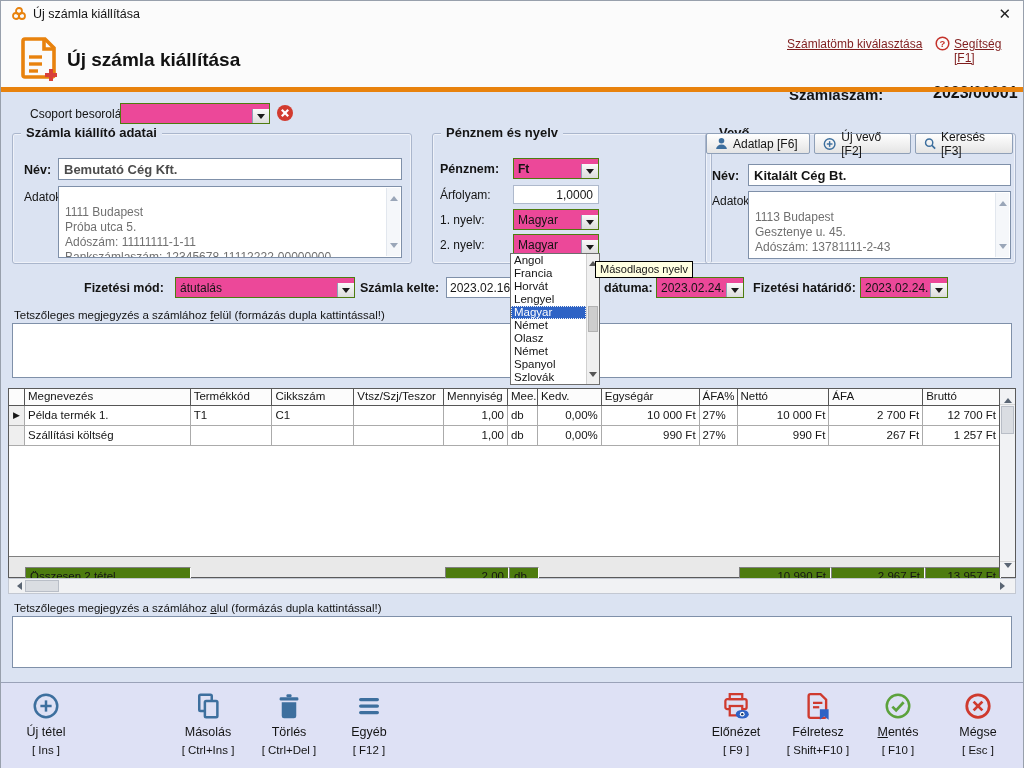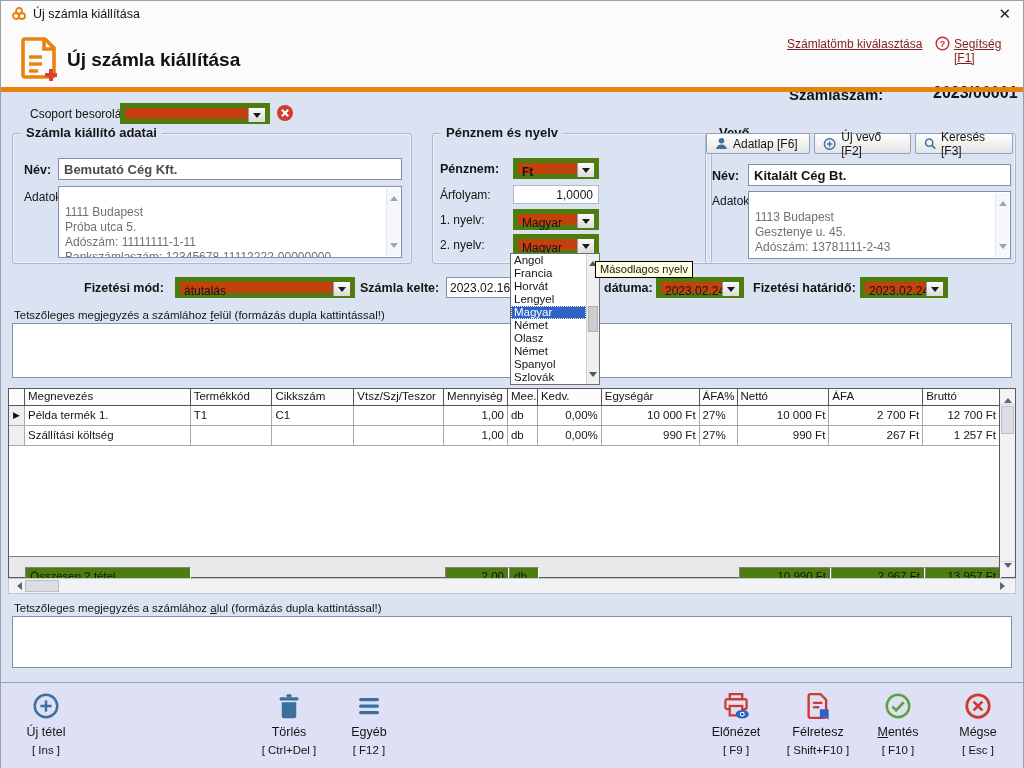--- a/index.html
+++ b/index.html
@@ -16,21 +16,21 @@
   .page-title { position:absolute; left:66px; top:22px; font-size:19px; font-weight:bold; color:#111; }
   .hlink { position:absolute; font-size:12px; color:#7f1d1d; text-decoration:underline; cursor:pointer; }
   .invnum-label { position:absolute; left:788px; top:59px; font-size:15px; font-weight:bold; }
   .invnum-value { position:absolute; left:924px; top:57px; font-size:16px; font-weight:bold;margin-left:8px; }
   .accentbar { position:absolute; left:1px; top:87px; right:1px; height:5px; background:#E8820D; }
 
   
   .lbl { position:absolute; font-size:12px; color:#141414; white-space:nowrap; }
   .b { font-weight:bold; }
   .tbox { position:absolute; background:#fff; border:1px solid #7f90a9; font-size:12px; }
-  .combo { position:absolute; background:#c2410c; border:5px solid #4d7c0f; display:flex; align-items:flex-start; }
+  .combo { position:absolute; background:#ec4899; border:1px solid #4d7c0f; display:flex; align-items:flex-end; }
   .combo .cval { flex:1; font-size:12px; padding:2px 4px; overflow:hidden; white-space:nowrap; }
   .combo .cbtn { width:17px; border-left:1px solid #8fa0b8; background:linear-gradient(#fafafa,#dcdcdc);
                  display:flex; align-items:center; justify-content:center; }
   .tri-d { width:0; height:0; border:4px solid transparent; border-top:5px solid #1a1a1a; margin-top:5px; }
   .gbox { position:absolute; border:1px solid #aab6cc; border-radius:3px;
           box-shadow: inset 0 0 0 1px rgba(255,255,255,.55); }
   .gtitle { position:absolute; top:-9px; left:8px; background:#dbe3f2; font-size:13px; font-weight:bold; padding:0 5px; white-space:nowrap; }
   .mini-scroll { position:absolute; top:1px; bottom:1px; right:1px; width:14px; background:#f5f7fa; border-left:1px solid #e2e7ee; }
   .mini-scroll .mu, .mini-scroll .md { position:absolute; left:3px; width:0; height:0; border:4px solid transparent; }
   .mini-scroll .mu { top:4px; border-bottom:5px solid #9aa6b8; }
@@ -353,20 +353,30 @@
         <circle cx="12" cy="12" r="9" fill="none" stroke="#3D6F9E" stroke-width="2"></circle>
         <line x1="12" y1="7.5" x2="12" y2="16.5" stroke="#3D6F9E" stroke-width="2"></line>
         <line x1="7.5" y1="12" x2="16.5" y2="12" stroke="#3D6F9E" stroke-width="2"></line>
       </svg>
         </div>
       <div class="tl">Új tétel</div>
       <div class="ts">[ Ins ]</div>
     </div>
 
 
+    <div class="tbtn" style="left:165px;">
+      <div class="ic">
+          <svg width="30" height="30" viewBox="0 0 24 24">
+        <rect x="5" y="3" width="10" height="13" rx="1" fill="none" stroke="#3D6F9E" stroke-width="2"></rect>
+        <rect x="9.5" y="8" width="10" height="13" rx="1" fill="#dee1f5" stroke="#3D6F9E" stroke-width="2"></rect>
+      </svg>
+        </div>
+      <div class="tl">Másolás</div>
+      <div class="ts">[ Ctrl+Ins ]</div>
+    </div>
 
     <div class="tbtn" style="left:246px;">
       <div class="ic">
           <svg width="30" height="30" viewBox="0 0 24 24">
         <rect x="10" y="2.5" width="4" height="2.5" rx="0.8" fill="#3D6F9E"></rect>
         <rect x="4.5" y="5" width="15" height="2.6" rx="1" fill="#3D6F9E"></rect>
         <path d="M6.2 9 h11.6 v11 a1.8 1.8 0 0 1 -1.8 1.8 h-8 a1.8 1.8 0 0 1 -1.8 -1.8 z" fill="#3D6F9E"></path>
       </svg>
         </div>
       <div class="tl">Törlés</div>

